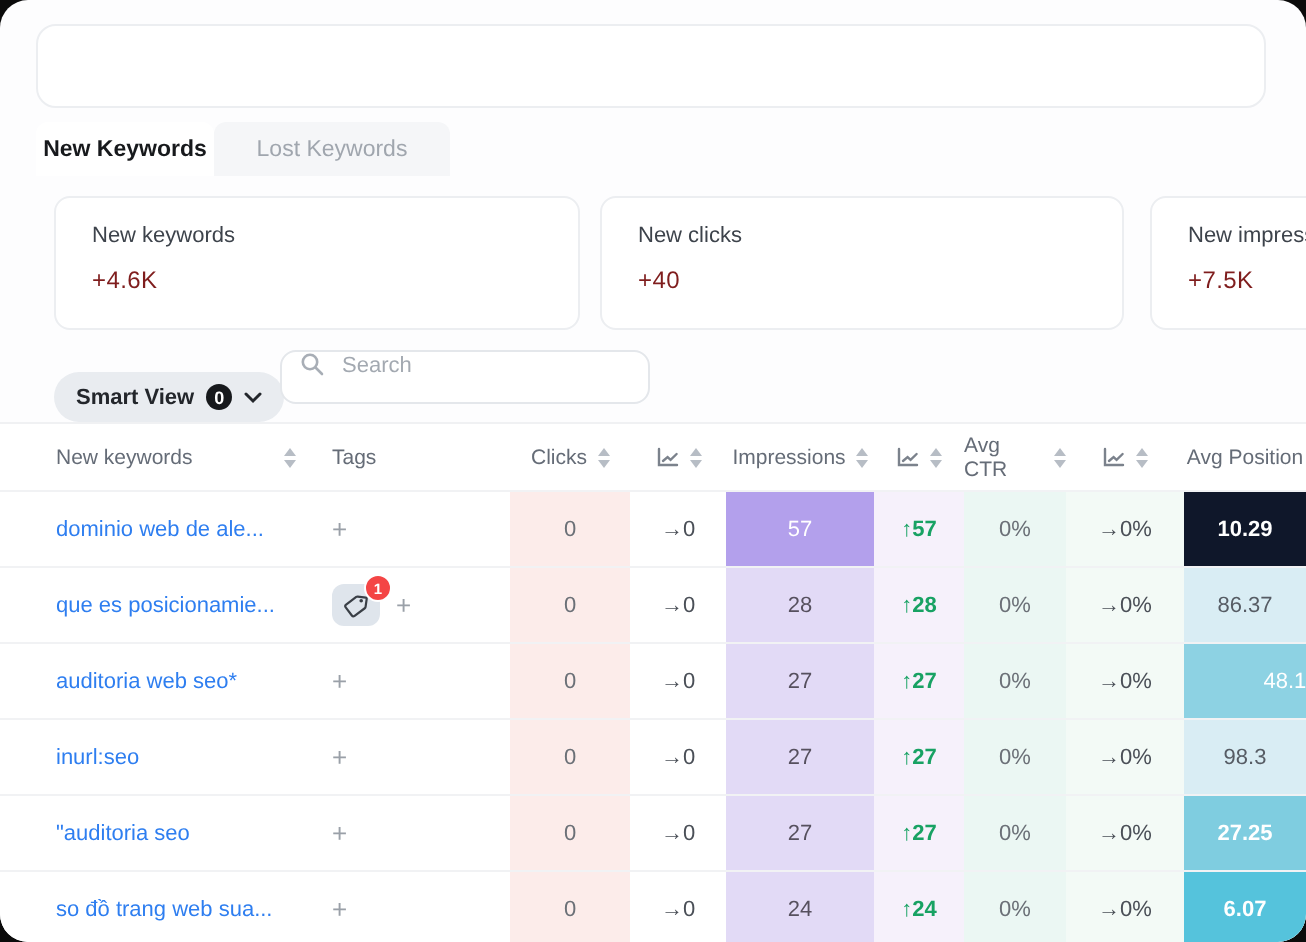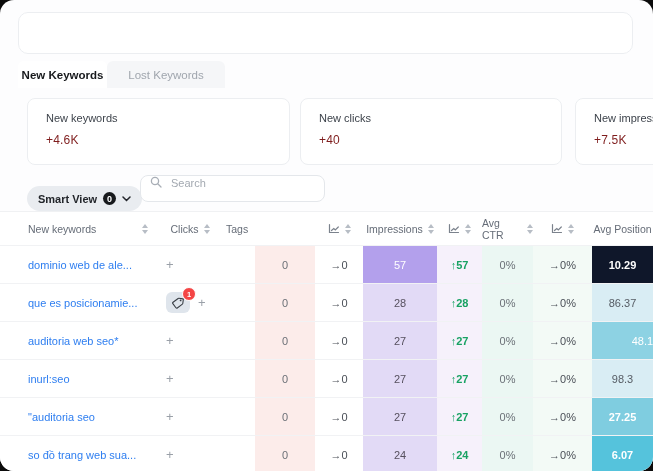--- a/index.html
+++ b/index.html
@@ -137,32 +137,32 @@
 
   <div class="table">
     <div class="trow thead">
       <div class="cell c1">
         <span>New keywords</span>
         <span class="sort">
             <i class="up"></i>
             <i class="down"></i>
           </span>
       </div>
-      <div class="cell c3">
-          <span class="hgroup">
-        <span>Clicks</span>
-        <span class="sort">
-              <i class="up"></i>
-              <i class="down"></i>
-            </span>
-          </span>
-      </div>
       <div class="cell c2">
           <span>Tags</span>
         </div>
+      <div class="cell c3">
+          <span class="hgroup">
+        <span>Clicks</span>
+        <span class="sort">
+              <i class="up"></i>
+              <i class="down"></i>
+            </span>
+          </span>
+      </div>
       <div class="cell c4">
           <span class="hgroup">
         <svg class="icn" width="12" height="11" viewBox="0 0 12 11">
               <path d="M1.5 1.5v8h9" fill="none" stroke="#7b828c" stroke-width="1.2" stroke-linecap="round"></path>
               <path d="M3.5 7.5l2.3-2 1.5 1.4 3-2.9" fill="none" stroke="#7b828c" stroke-width="1.2" stroke-linecap="round"></path>
             </svg>
         <span class="sort">
               <i class="up"></i>
               <i class="down"></i>
             </span>

